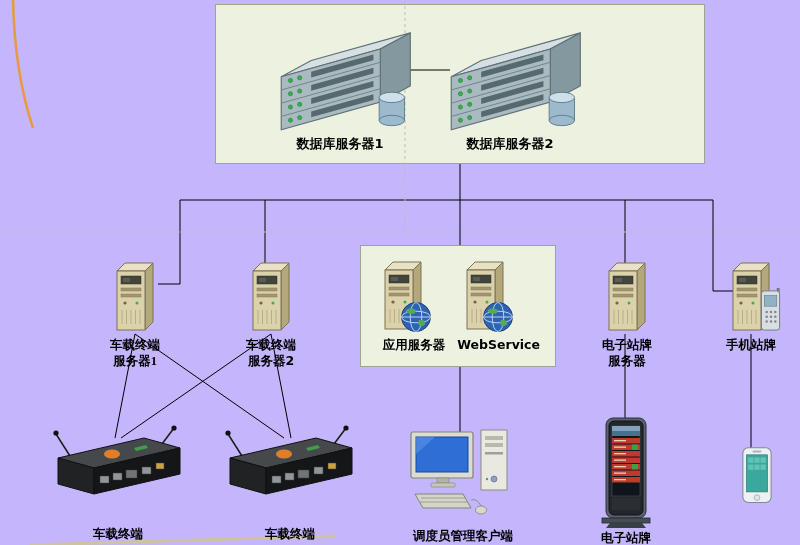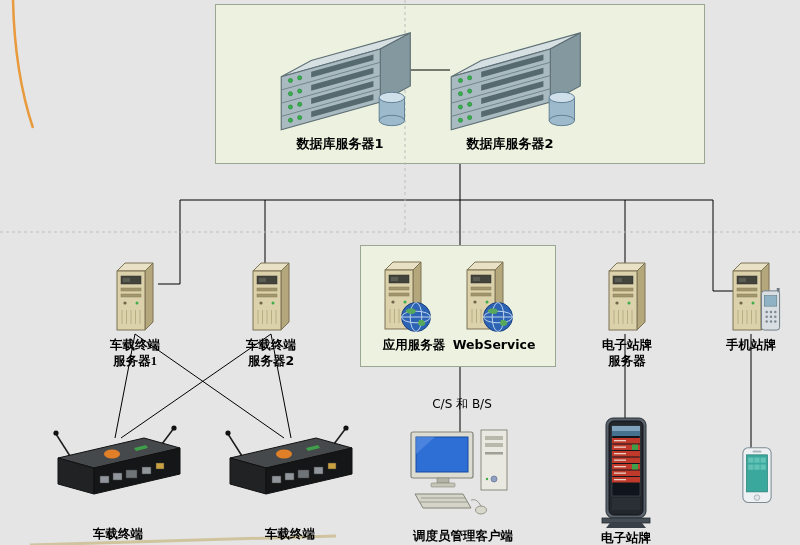--- a/index.html
+++ b/index.html
@@ -1,18 +1,18 @@
 <!DOCTYPE html>
 <html><head>
 <meta charset="utf-8">
 <style>
   * { margin:0; padding:0; box-sizing:border-box; }
   html,body { background:#ffffff; }
   body { font-family:"DejaVu Sans", sans-serif; }
-  #canvas { position:relative; width:800px; height:545px; background:#e5e5e5; overflow:hidden; }
+  #canvas { position:relative; width:800px; height:545px; background:#c4b5fd; overflow:hidden; }
   .layer { position:absolute; left:0; top:0; }
   .layer-deco  { z-index:0; }
   .group-box   { position:absolute; z-index:1; background:#edf2e0; border:1px solid #9aa893; }
   .layer-lines { z-index:2; }
   .node { position:absolute; z-index:3; text-align:center; }
   .node svg.icon { display:block; margin:0 auto; }
   .node-label { font-size:12.5px; font-weight:bold; color:#000; text-align:center; line-height:1.3; white-space:nowrap; }
   .top-label  { font-size:13px; margin-top:4px; }
   .annotation { position:absolute; z-index:4; font-size:12px; color:#000; text-align:center; white-space:nowrap; }
   .abs { position:absolute; }
@@ -295,21 +295,21 @@
     </svg>
   <div class="node" style="left:462px;top:257px;width:46px;">
     <svg class="icon" width="46" height="76" viewBox="0 0 46 76">
         <use href="#sym-tower"></use>
       </svg>
   </div>
   <svg class="node" style="left:482px;top:301px;" width="32" height="32" viewBox="0 0 32 32">
       <use href="#sym-globe"></use>
     </svg>
   <div class="node node-label" style="left:368px;top:337px;width:92px;">应用服务器</div>
-  <div class="node node-label" style="left:448px;top:337px;width:92px;">WebService</div>
+  <div class="node node-label" style="left:448px;top:337px;width:92px;text-align:right;">WebService</div>
 
   <div class="node" style="left:582px;top:258px;width:90px;">
     <svg class="icon" width="46" height="76" viewBox="0 0 46 76">
         <use href="#sym-tower"></use>
       </svg>
     <div class="node-label" style="margin-top:3px;">
       <span style="display:block;">电子站牌</span>
       <span style="display:block;">服务器</span>
     </div>
   </div>
@@ -317,21 +317,20 @@
   <div class="node" style="left:706px;top:258px;width:90px;">
     <svg class="icon" width="46" height="76" viewBox="0 0 46 76">
         <use href="#sym-tower"></use>
       </svg>
     <svg class="abs" style="left:52px;top:30px;" width="26" height="44" viewBox="0 0 26 46">
         <use href="#sym-handphone"></use>
       </svg>
     <div class="node-label" style="margin-top:3px;">手机站牌</div>
   </div>
 
-  <div class="annotation" style="left:410px;top:396px;width:104px;">C/S 和 B/S</div>
 
   <div class="node" style="left:48px;top:424px;width:140px;">
     <svg class="icon" width="136" height="82" viewBox="0 0 136 82">
         <use href="#sym-terminal"></use>
       </svg>
     <div class="node-label" style="margin-top:20px;">车载终端</div>
   </div>
 
   <div class="node" style="left:220px;top:424px;width:140px;">
     <svg class="icon" width="136" height="82" viewBox="0 0 136 82">

